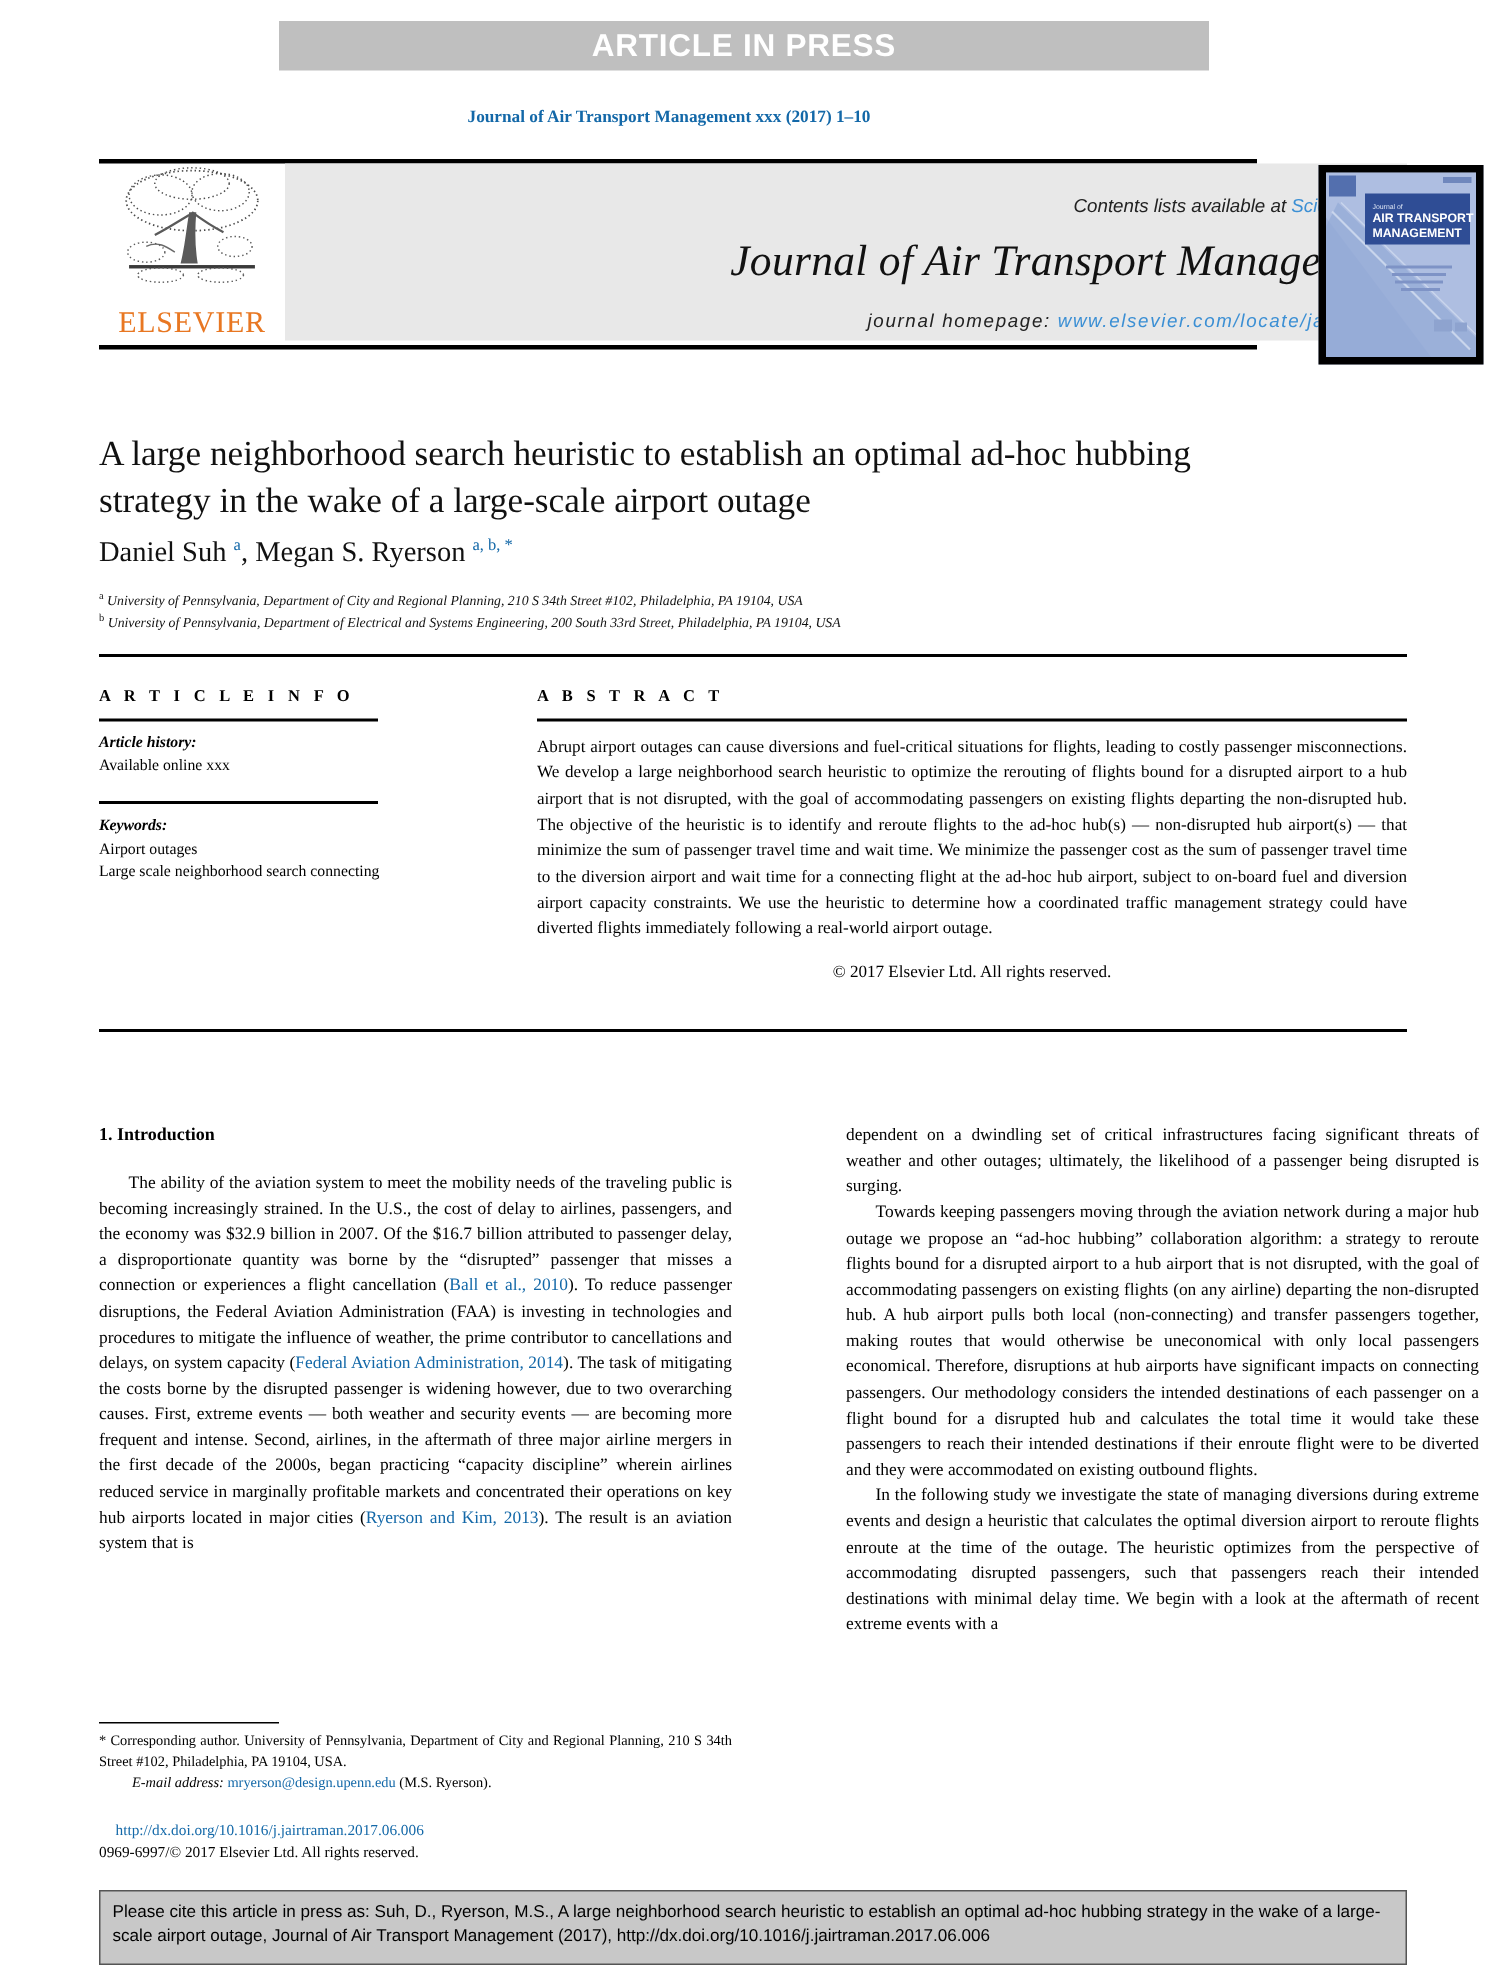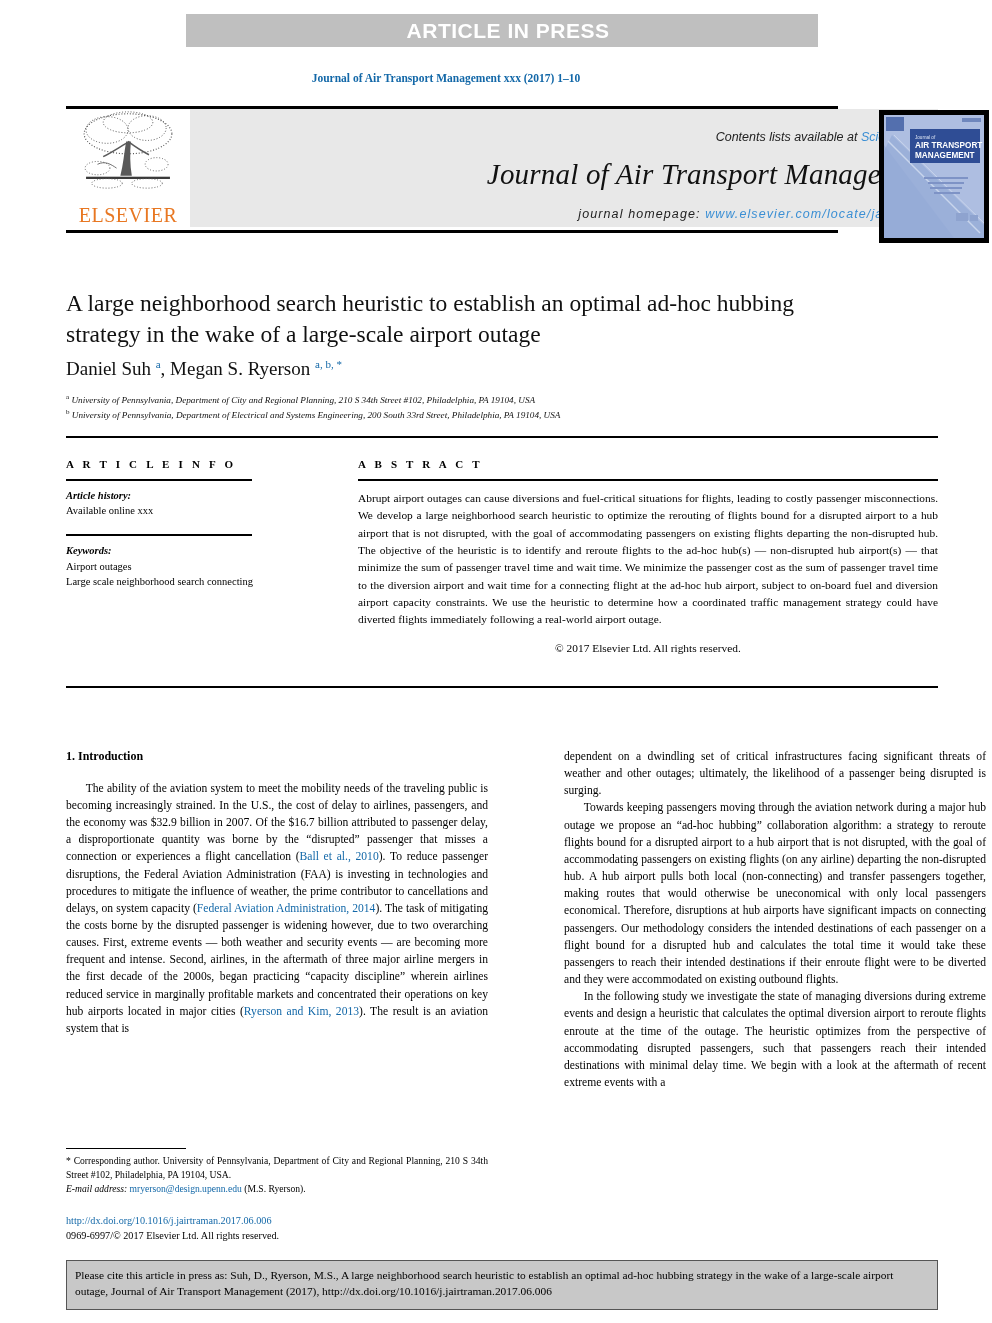--- a/index.html
+++ b/index.html
@@ -20,21 +20,20 @@
   .press-banner {
     position: absolute;
     left: 186px;
     top: 14px;
     width: 620px;
     height: 33px;
     background: #bfbfbf;
     display: flex;
     align-items: center;
     justify-content: center;
-    padding-left: 12px;
   }
   .press-banner span {
     font-family: "Liberation Sans", sans-serif;
     font-weight: bold;
     font-size: 21px;
     letter-spacing: 0.5px;
     color: #ffffff;
   }
 
   
@@ -271,46 +270,46 @@
     font-size: 9.6px;
     line-height: 1.46;
     text-align: justify;
   }
   .fn-rule {
     width: 120px;
     height: 1px;
     background: #000;
     margin-bottom: 5px;
   }
-  .fn-email { }
+  .fn-email { margin-left: 22px; }
   .fn-email .lbl { font-style: italic; }
   .fn-email .mail { color: #1368a8; }
   .doi-block {
     position: absolute;
     left: 66px;
     top: 1213px;
     width: 440px;
     font-family: "Liberation Serif", serif;
     font-size: 10.2px;
     line-height: 1.5;
   }
-  .doi-block .doi { color: #1368a8; }
+  .doi-block .doi { color: #1368a8; margin-left: 11px; }
 
   
   .cite-box {
     position: absolute;
     left: 66px;
     top: 1260px;
     width: 872px;
     height: 50px;
     background: #c8c8c8;
     border: 1px solid #555;
     box-sizing: border-box;
     padding: 6px 8px 0 8px;
-    font-family: Liberation Serif, serif;
+    font-family: Liberation Sans, sans-serif;
     font-size: 11.4px;
     line-height: 1.42;
   }
 </style>
 </head>
 <body>
 
 <div class="press-banner">
   <span>ARTICLE IN PRESS</span>
 </div>

